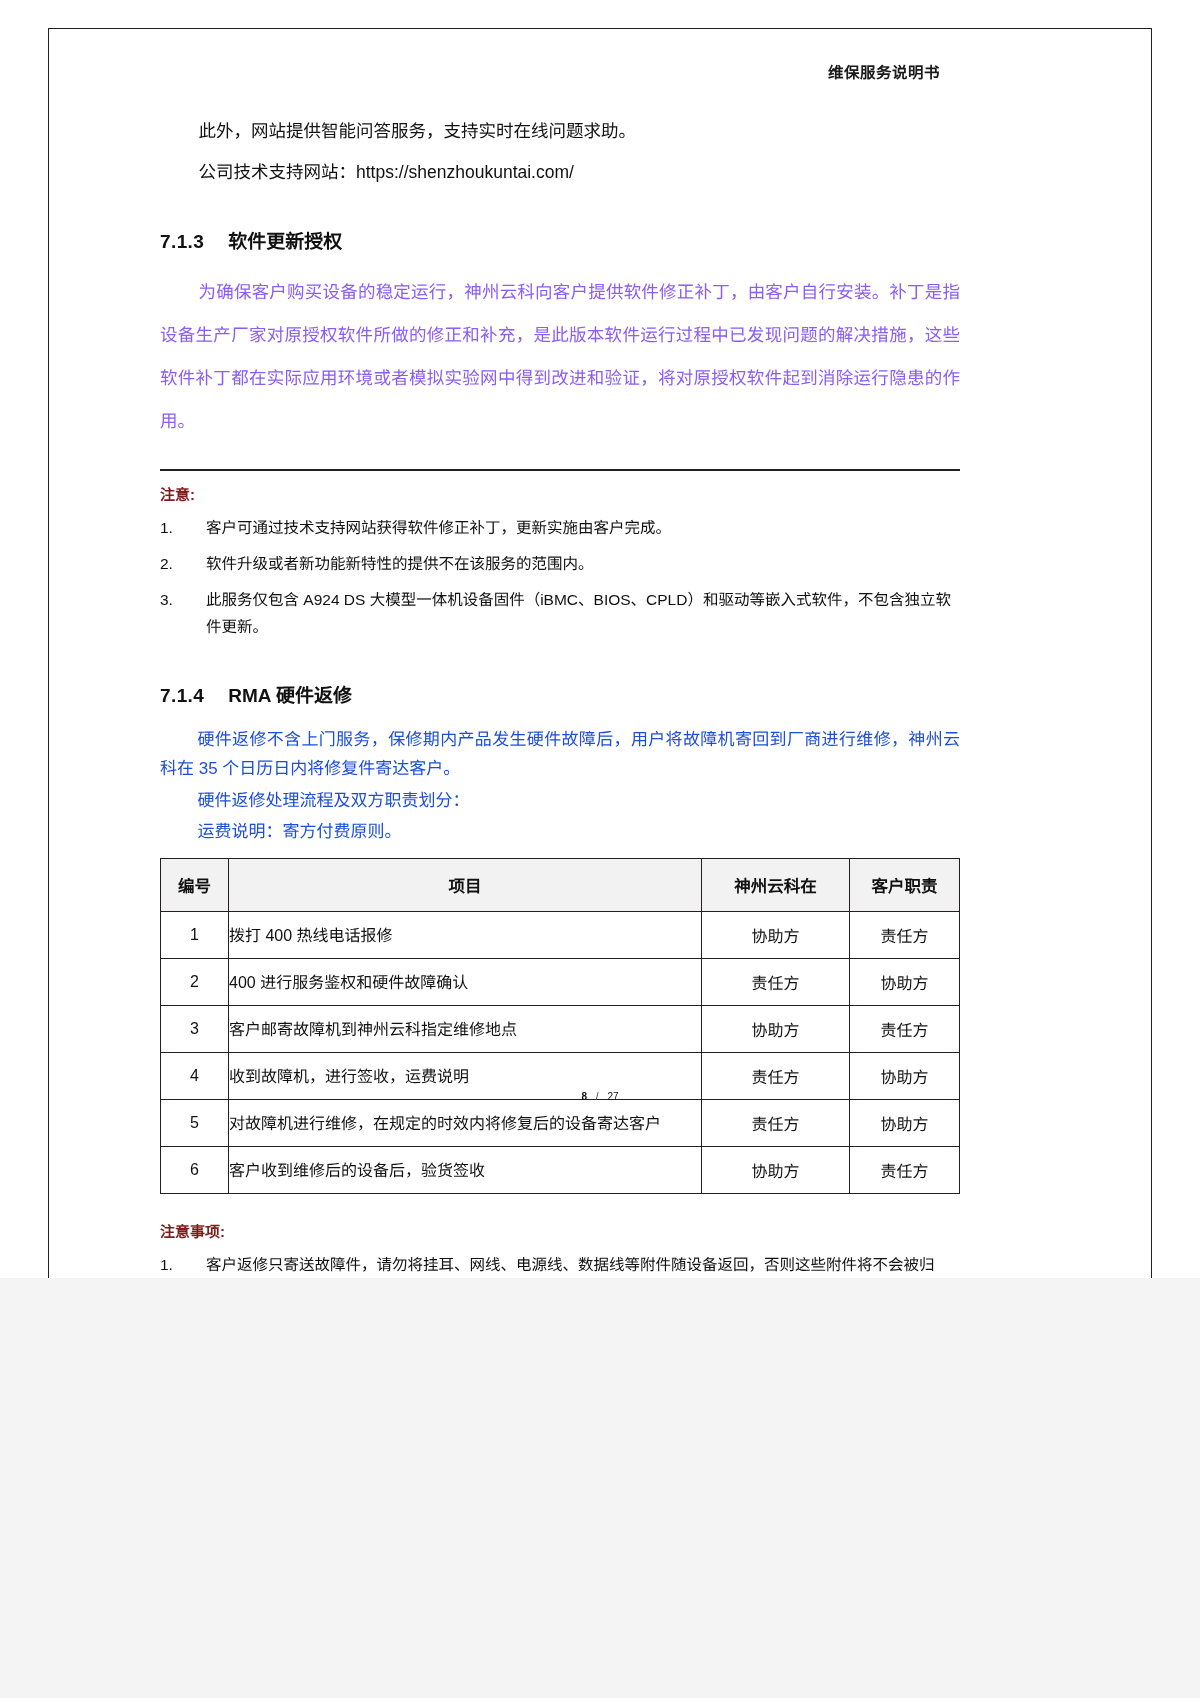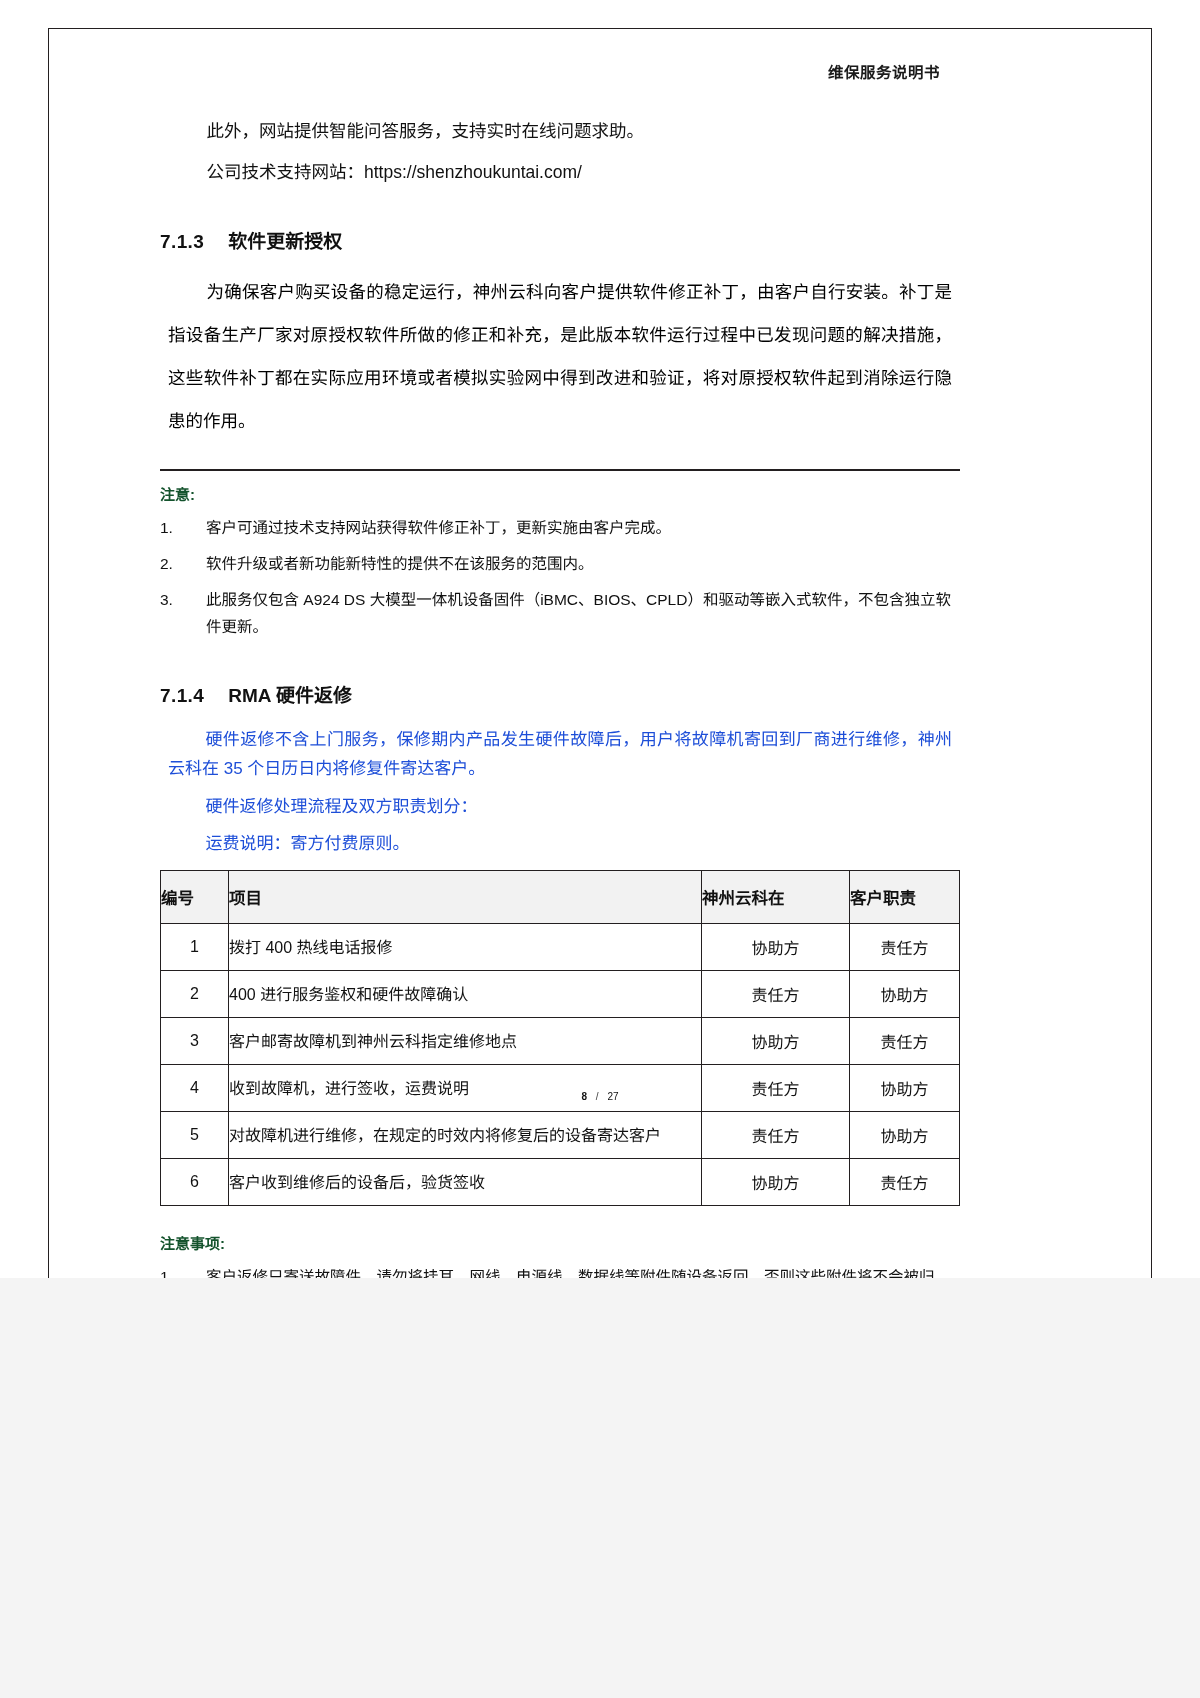--- a/index.html
+++ b/index.html
@@ -37,36 +37,36 @@
   .header-right {
     text-align: right;
     font-size: 15.5px;
     color: #1a1a1a;
     font-weight: 700;
     letter-spacing: 0.5px;
     margin: 0 0 36px 0;
     padding-right: 20px;
   }
   p {
-    margin: 8px;
+    margin: 0;
   }
   .body-line {
     font-size: 17.5px;
     color: #111;
     line-height: 1.55;
   }
   .indent {
     text-indent: 2.2em;
   }
   .para-block {
     margin-top: 14px;
   }
   .spaced-para {
     font-size: 17.5px;
-    color: #000000;
+    color: #8b5cf6;
     line-height: 2.45;
     text-align: justify;
   }
   h3.section-heading {
     font-size: 19px;
     font-weight: 700;
     color: #111;
     margin: 40px 0 18px 0;
     display: flex;
     gap: 24px;
@@ -80,21 +80,21 @@
     margin-top: 26px;
   }
   .note-rule {
     border-top: 2.4px solid #231f20;
     margin: 0 0 12px 0;
     width: 100%;
   }
   .note-title {
     font-size: 15px;
     font-weight: 700;
-    color: #14532d;
+    color: #7f1d1d;
     margin-bottom: 10px;
   }
   .note-list {
     margin: 0;
     padding: 0;
     list-style: none;
   }
   .note-list li {
     display: flex;
     font-size: 15.5px;
@@ -127,21 +127,21 @@
   table.flow td, table.flow th {
     border: 1.3px solid #231f20;
     padding: 0;
     color: #111;
   }
   table.flow thead th {
     background: #f2f2f2;
     font-size: 16.5px;
     font-weight: 700;
     height: 52px;
-    text-align: left;
+    text-align: center;
     vertical-align: middle;
   }
   table.flow tbody td {
     height: 46px;
     font-size: 16px;
     vertical-align: middle;
   }
   td.c-id {
     text-align: center;
     font-size: 15.5px;

